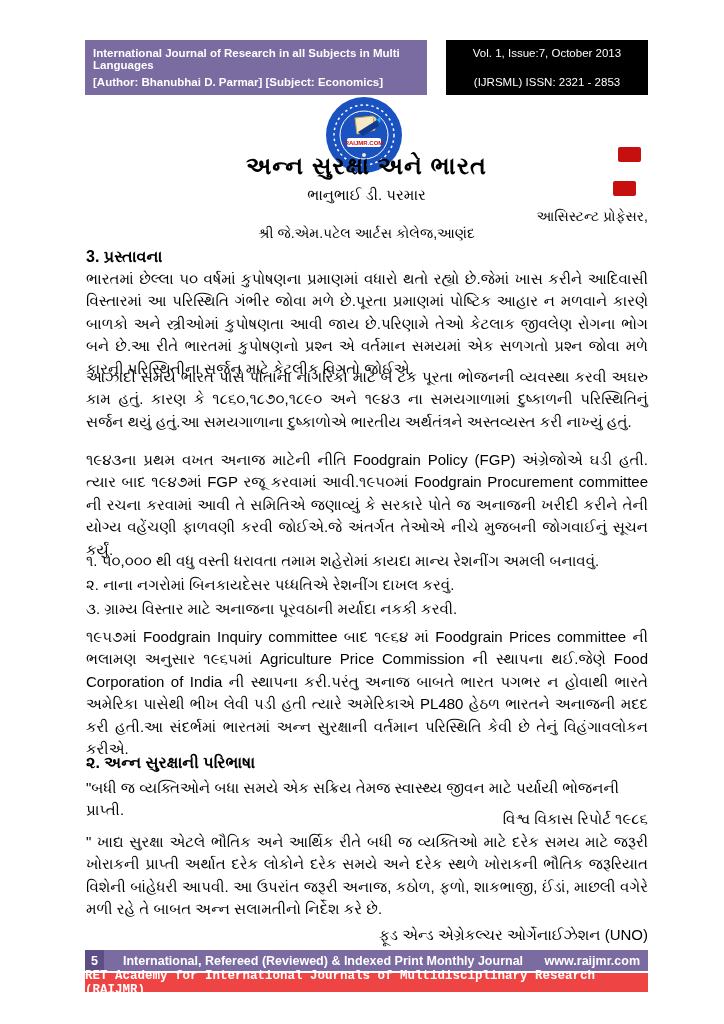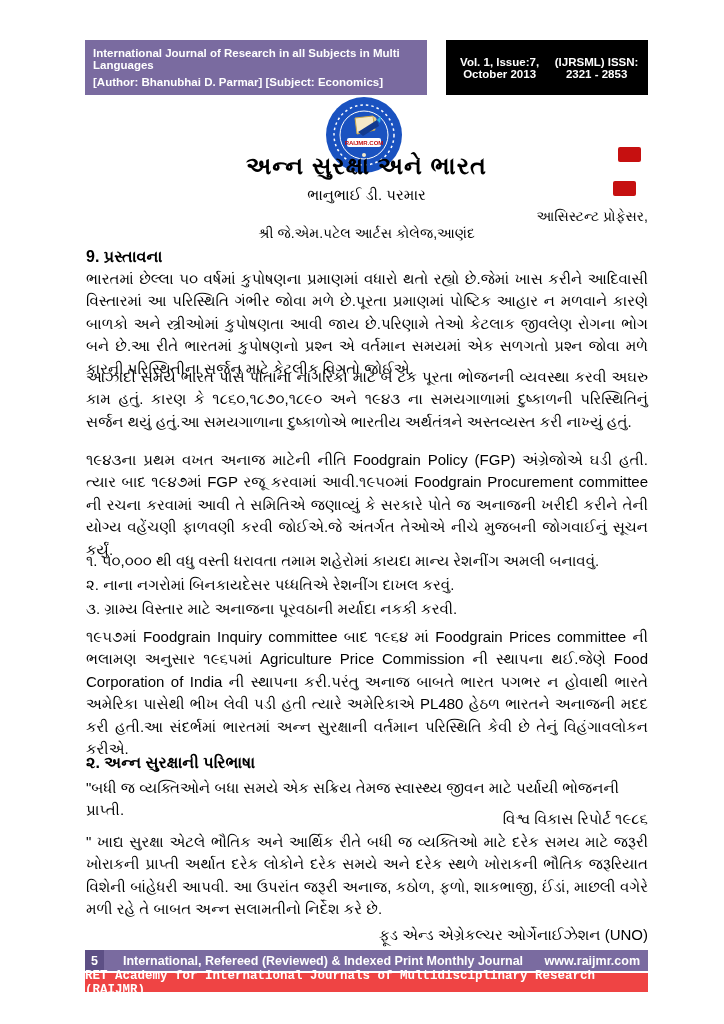--- a/index.html
+++ b/index.html
@@ -2,21 +2,21 @@
 <html><head>
 <meta charset="utf-8">
 <style>
   html,body{margin:0;padding:0;background:#ffffff;}
   body{width:724px;height:1024px;position:relative;font-family:"Liberation Sans",sans-serif;color:#000;}
   .page{position:absolute;inset:0;background:#fff;overflow:hidden;}
 
   
   .hdr{position:absolute;top:40px;left:85px;width:563px;height:55px;display:flex;gap:19px;}
   .hdr-left{background:#7a6ba0;color:#fff;flex:1;display:flex;flex-direction:column;justify-content:space-between;padding:7px 8px;box-sizing:border-box;font-weight:bold;font-size:11.5px;}
-  .hdr-right{background:#000;color:#fff;width:202px;display:flex;justify-content:space-between;align-items:center;padding:7px 4px;box-sizing:border-box;font-weight:bold;font-size:11.5px;text-align:center;}
+  .hdr-right{background:#000;color:#fff;width:202px;display:flex;flex-direction:column;justify-content:space-between;align-items:center;padding:7px 4px;box-sizing:border-box;font-weight:normal;font-size:11.5px;text-align:center;}
 
   
   .logo{position:absolute;top:96px;left:325px;width:78px;height:78px;}
 
   
   .red-mark{position:absolute;background:#c61010;border-radius:2px;}
   .red-mark-1{left:618px;top:147px;width:23px;height:15px;}
   .red-mark-2{left:613px;top:181px;width:23px;height:15px;}
 
   .center-col{position:absolute;left:85px;width:563px;text-align:center;}
@@ -79,21 +79,21 @@
   </div>
 
   <div class="red-mark red-mark-1"></div>
   <div class="red-mark red-mark-2"></div>
 
   <div class="center-col author">ભાનુભાઈ ડી. પરમાર</div>
   <div class="center-col title">અન્ન સુરક્ષા અને ભારત</div>
   <div class="center-col designation">આસિસ્ટન્ટ પ્રોફેસર,</div>
   <div class="center-col affiliation">શ્રી જે.એમ.પટેલ આર્ટસ કોલેજ,આણંદ</div>
 
-  <div class="blk heading s1-heading">9. પ્રસ્તાવના</div>
+  <div class="blk heading s1-heading">3. પ્રસ્તાવના</div>
   <div class="blk p1">ભારતમાં છેલ્લા ૫૦ વર્ષમાં કુપોષણના પ્રમાણમાં વધારો થતો રહ્યો છે.જેમાં ખાસ કરીને આદિવાસી વિસ્તારમાં આ પરિસ્થિતિ ગંભીર જોવા મળે છે.પૂરતા પ્રમાણમાં પોષ્ટિક આહાર ન મળવાને કારણે બાળકો અને સ્ત્રીઓમાં કુપોષણતા આવી જાય છે.પરિણામે તેઓ કેટલાક જીવલેણ રોગના ભોગ બને છે.આ રીતે ભારતમાં કુપોષણનો પ્રશ્ન એ વર્તમાન સમયમાં એક સળગતો પ્રશ્ન જોવા મળે કારની પરિસ્થિતીના સર્જન માટે કેટલીક વિગતો જોઈએ.</div>
   <div class="blk p2">આઝાદી સમયે ભારત પાસે પોતાના નાગરિકો માટે બે ટંક પૂરતા ભોજનની વ્યવસ્થા કરવી અઘરુ કામ હતું. કારણ કે ૧૮૬૦,૧૮૭૦,૧૮૯૦ અને ૧૯૪૩ ના સમયગાળામાં દુષ્કાળની પરિસ્થિતિનું સર્જન થયું હતું.આ સમયગાળાના દુષ્કાળોએ ભારતીય અર્થતંત્રને અસ્તવ્યસ્ત કરી નાખ્યું હતું.</div>
   <div class="blk p3">૧૯૪૩ના પ્રથમ વખત અનાજ માટેની નીતિ Foodgrain Policy (FGP) અંગ્રેજોએ ઘડી હતી. ત્યાર બાદ ૧૯૪૭માં FGP રજૂ કરવામાં આવી.૧૯૫૦માં Foodgrain Procurement committee ની રચના કરવામાં આવી તે સમિતિએ જણાવ્યું કે સરકારે પોતે જ અનાજની ખરીદી કરીને તેની યોગ્ય વહેંચણી ફાળવણી કરવી જોઈએ.જે અંતર્ગત તેઓએ નીચે મુજબની જોગવાઈનું સૂચન કર્યું.</div>
 
   <div class="blk list">
     <div>૧. ૫૦,૦૦૦ થી વધુ વસ્તી ધરાવતા તમામ શહેરોમાં કાયદા માન્ય રેશનીંગ અમલી બનાવવું.</div>
     <div>૨. નાના નગરોમાં બિનકાયદેસર પધ્ધતિએ રેશનીંગ દાખલ કરવું.</div>
     <div>૩. ગ્રામ્ય વિસ્તાર માટે અનાજના પૂરવઠાની મર્યાદા નકકી કરવી.</div>
   </div>
 

